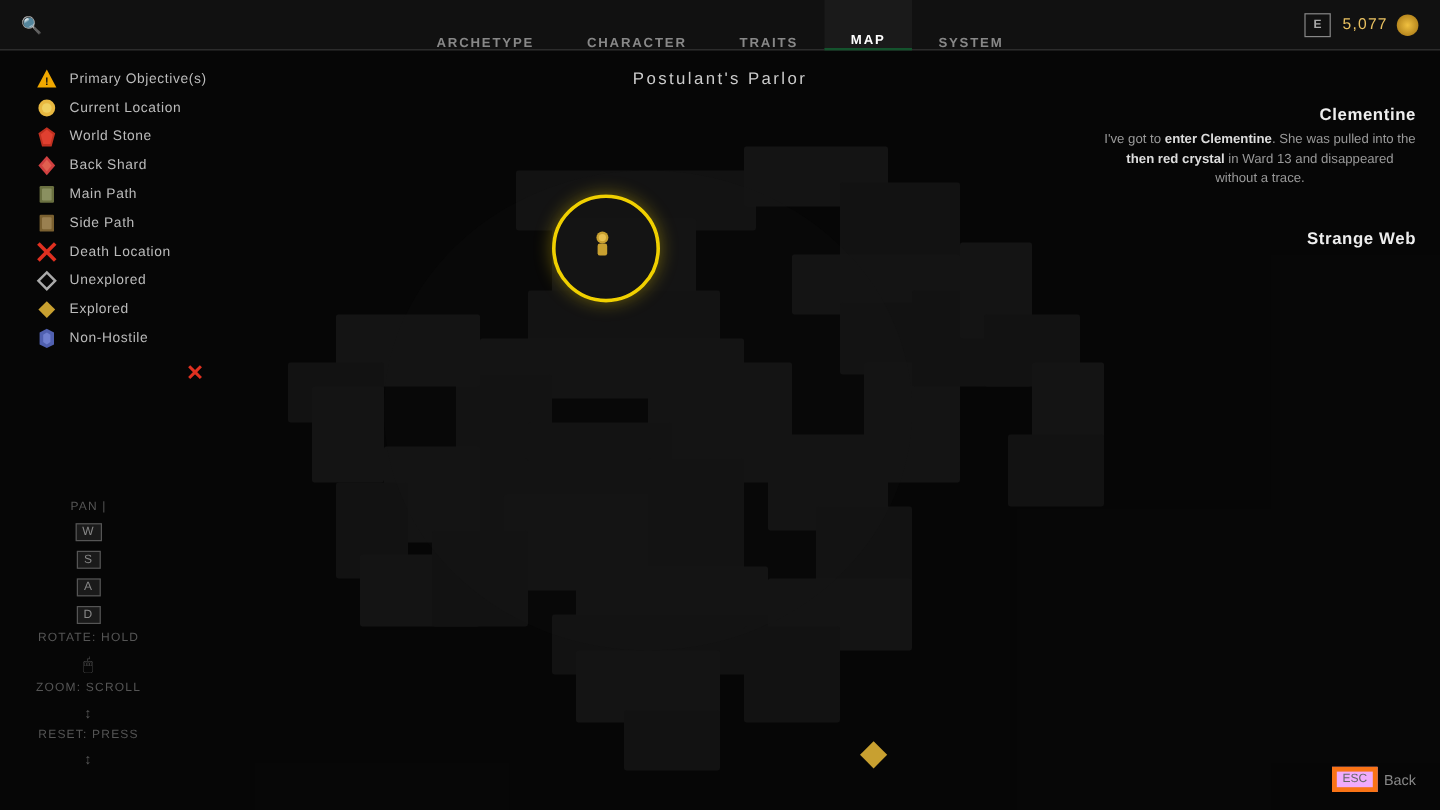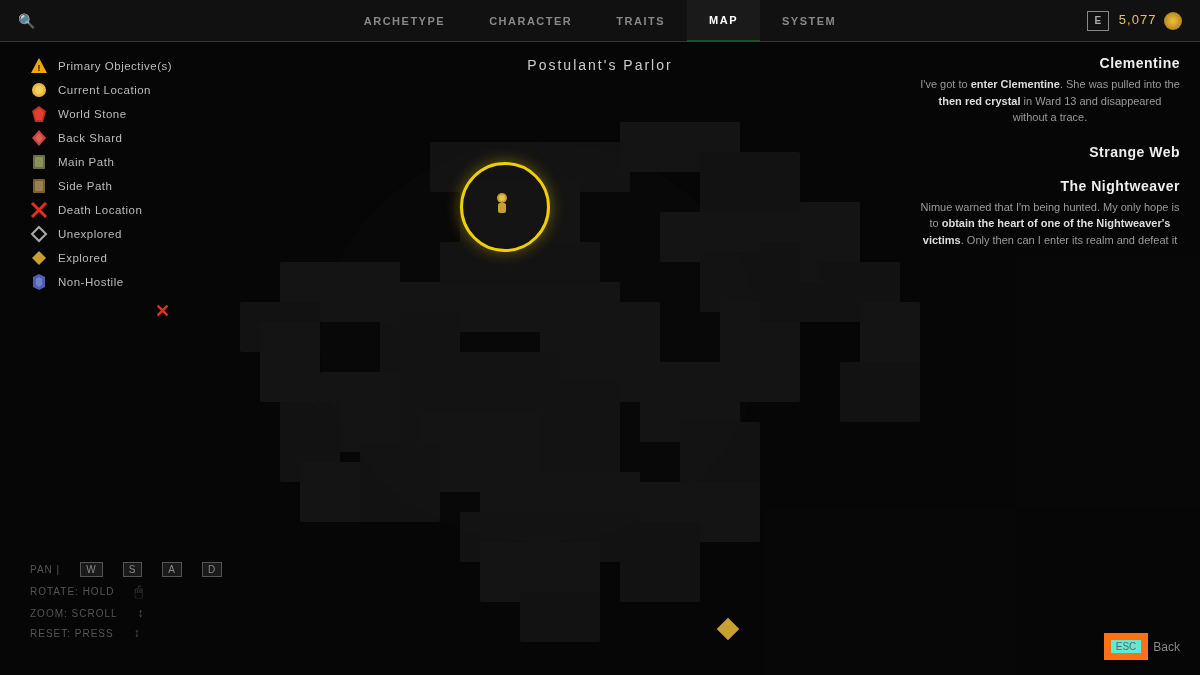--- a/index.html
+++ b/index.html
@@ -25,21 +25,21 @@
       display: flex;
       align-items: center;
       justify-content: center;
       gap: 0;
       z-index: 10;
     }
     .nav-item {
       padding: 0 22px;
       height: 42px;
       display: flex;
-      align-items: center;
+      align-items: flex-end;
       font-size: 11px;
       font-weight: bold;
       letter-spacing: 1.5px;
       color: #888;
       cursor: pointer;
       text-transform: uppercase;
       position: relative;
     }
     .nav-item.active {
       color: #fff;
@@ -199,20 +199,21 @@
     
     .quest-panel {
       position: absolute;
       top: 55px;
       right: 20px;
       width: 260px;
       z-index: 10;
     }
     .quest-entry {
       margin-bottom: 18px;
+      margin-top: 32px;
     }
     .quest-title {
       font-size: 14px;
       font-weight: bold;
       color: #eee;
       text-align: right;
       letter-spacing: 0.5px;
       margin-bottom: 5px;
     }
     .quest-desc {
@@ -232,24 +233,25 @@
       bottom: 35px;
       left: 30px;
       z-index: 10;
       display: flex;
       flex-direction: column;
       gap: 6px;
     }
     .control-row {
       display: flex;
       align-items: center;
-      gap: 20px;
+      gap: 8px;
       font-size: 10px;
       color: #666;
       letter-spacing: 1px;
+      flex-direction: column;
     }
     .control-label {
       color: #555;
       text-transform: uppercase;
       font-size: 10px;
     }
     .key-btn {
       border: 1px solid #555;
       padding: 1px 5px;
       font-size: 10px;
@@ -270,25 +272,25 @@
       right: 20px;
       z-index: 10;
       font-size: 12px;
       color: #888;
       display: flex;
       align-items: center;
       gap: 5px;
       cursor: pointer;
     }
     .back-btn .esc-key {
-      border: 7px solid #f97316;
+      border: 4px solid #f97316;
       padding: 1px 5px;
       font-size: 10px;
       color: #666;
-      background: #5eead4;
+      background: #f0abfc;
     }
   </style>
 </head>
 <body>
 
 <div class="top-nav">
   <div class="nav-search">
     <span class="icon">🔍</span>
   </div>
   <div class="nav-item">
@@ -494,26 +496,20 @@
 <div class="quest-panel">
   <div class="quest-entry">
     <div class="quest-title">Clementine</div>
     <div class="quest-desc">
       I've got to <b>enter Clementine</b>. She was pulled into the <b>then red crystal</b> in Ward 13 and disappeared without a trace.
     </div>
   </div>
   <div class="quest-entry">
     <div class="quest-title">Strange Web</div>
   </div>
-  <div class="quest-entry">
-    <div class="quest-title">The Nightweaver</div>
-    <div class="quest-desc">
-      Nimue warned that I'm being hunted. My only hope is to <b>obtain the heart of one of the Nightweaver's victims</b>. Only then can I enter its realm and defeat it
-    </div>
-  </div>
 </div>
 
 <div class="controls">
   <div class="control-row">
     <span class="control-label">PAN |</span>
     <span class="key-btn">W</span>
     <span class="key-btn">S</span>
     <span class="key-btn">A</span>
     <span class="key-btn">D</span>
   </div>

